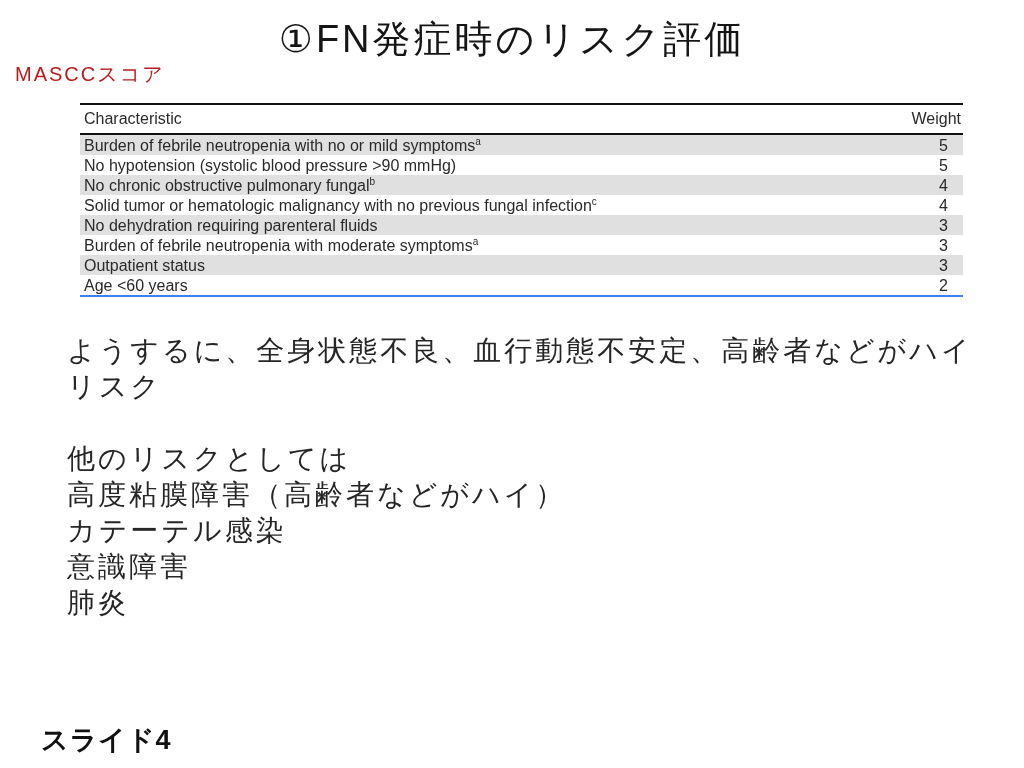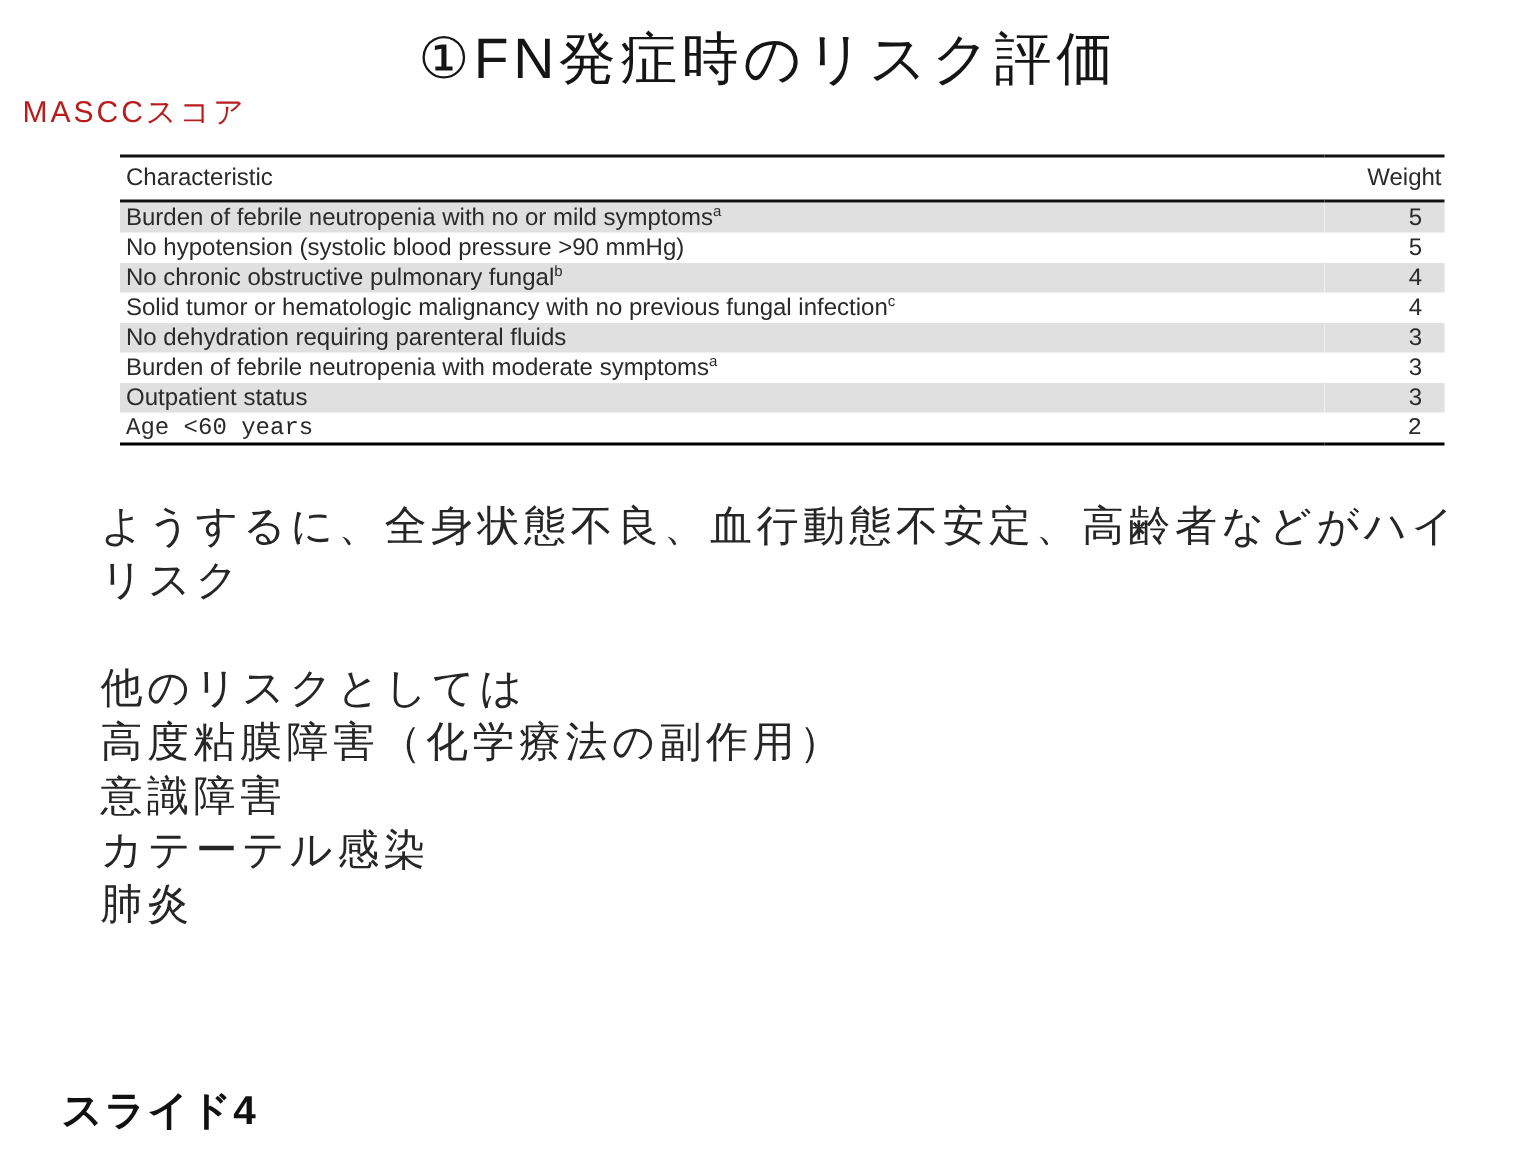--- a/index.html
+++ b/index.html
@@ -32,21 +32,21 @@
     border-top:2px solid #111111; border-bottom:2px solid #111111;
     text-align:left; padding:0 0 0 4px; font-size:16px;
   }
   table.mascc thead th.weight-head { text-align:right; padding:0 2px 0 0; }
   table.mascc tbody td {
     height:20px; line-height:19px; padding:0 0 0 4px;
     vertical-align:middle; white-space:nowrap; overflow:hidden;
   }
   table.mascc tbody td.weight-cell { text-align:right; padding:0 15px 0 0; }
   table.mascc tbody tr:nth-child(odd) { background:var(--stripe); }
-  table.mascc tbody tr:last-child td { border-bottom:2px solid #000000;font-family:Liberation Mono, monospace; }
+  table.mascc tbody tr:last-child td { border-bottom:2px solid #3b82f6; }
   table.mascc sup { font-size:10px; line-height:0; }
   .notes {
     position:absolute; left:43px; top:333px;
     font-size:28px; line-height:36px; letter-spacing:3px;
     color:#262626; white-space:nowrap;margin-left:24px;
   }
   .note-line { min-height:36px; }
   .note-spacer { height:36px; }
   .slide-footer {
     position:absolute; left:41px; top:722px;
@@ -119,25 +119,25 @@
   <div class="notes">
     <div>
   <div class="note-line">ようするに、全身状態不良、血行動態不安定、高齢者などがハイ</div>
 
   <div class="note-line">リスク</div>
 </div>
     <div class="note-spacer"></div>
     <div>
   <div class="note-line">他のリスクとしては</div>
 
-  <div class="note-line">高度粘膜障害（化学療法の副作用）</div>
+  <div class="note-line">高度粘膜障害（高齢者などがハイ）</div>
+
+  <div class="note-line">カテーテル感染</div>
 
   <div class="note-line">意識障害</div>
-
-  <div class="note-line">カテーテル感染</div>
 
   <div class="note-line">肺炎</div>
 
 </div>
   </div>
 
   <div class="slide-footer">スライド4</div>
 
 </div>
 

